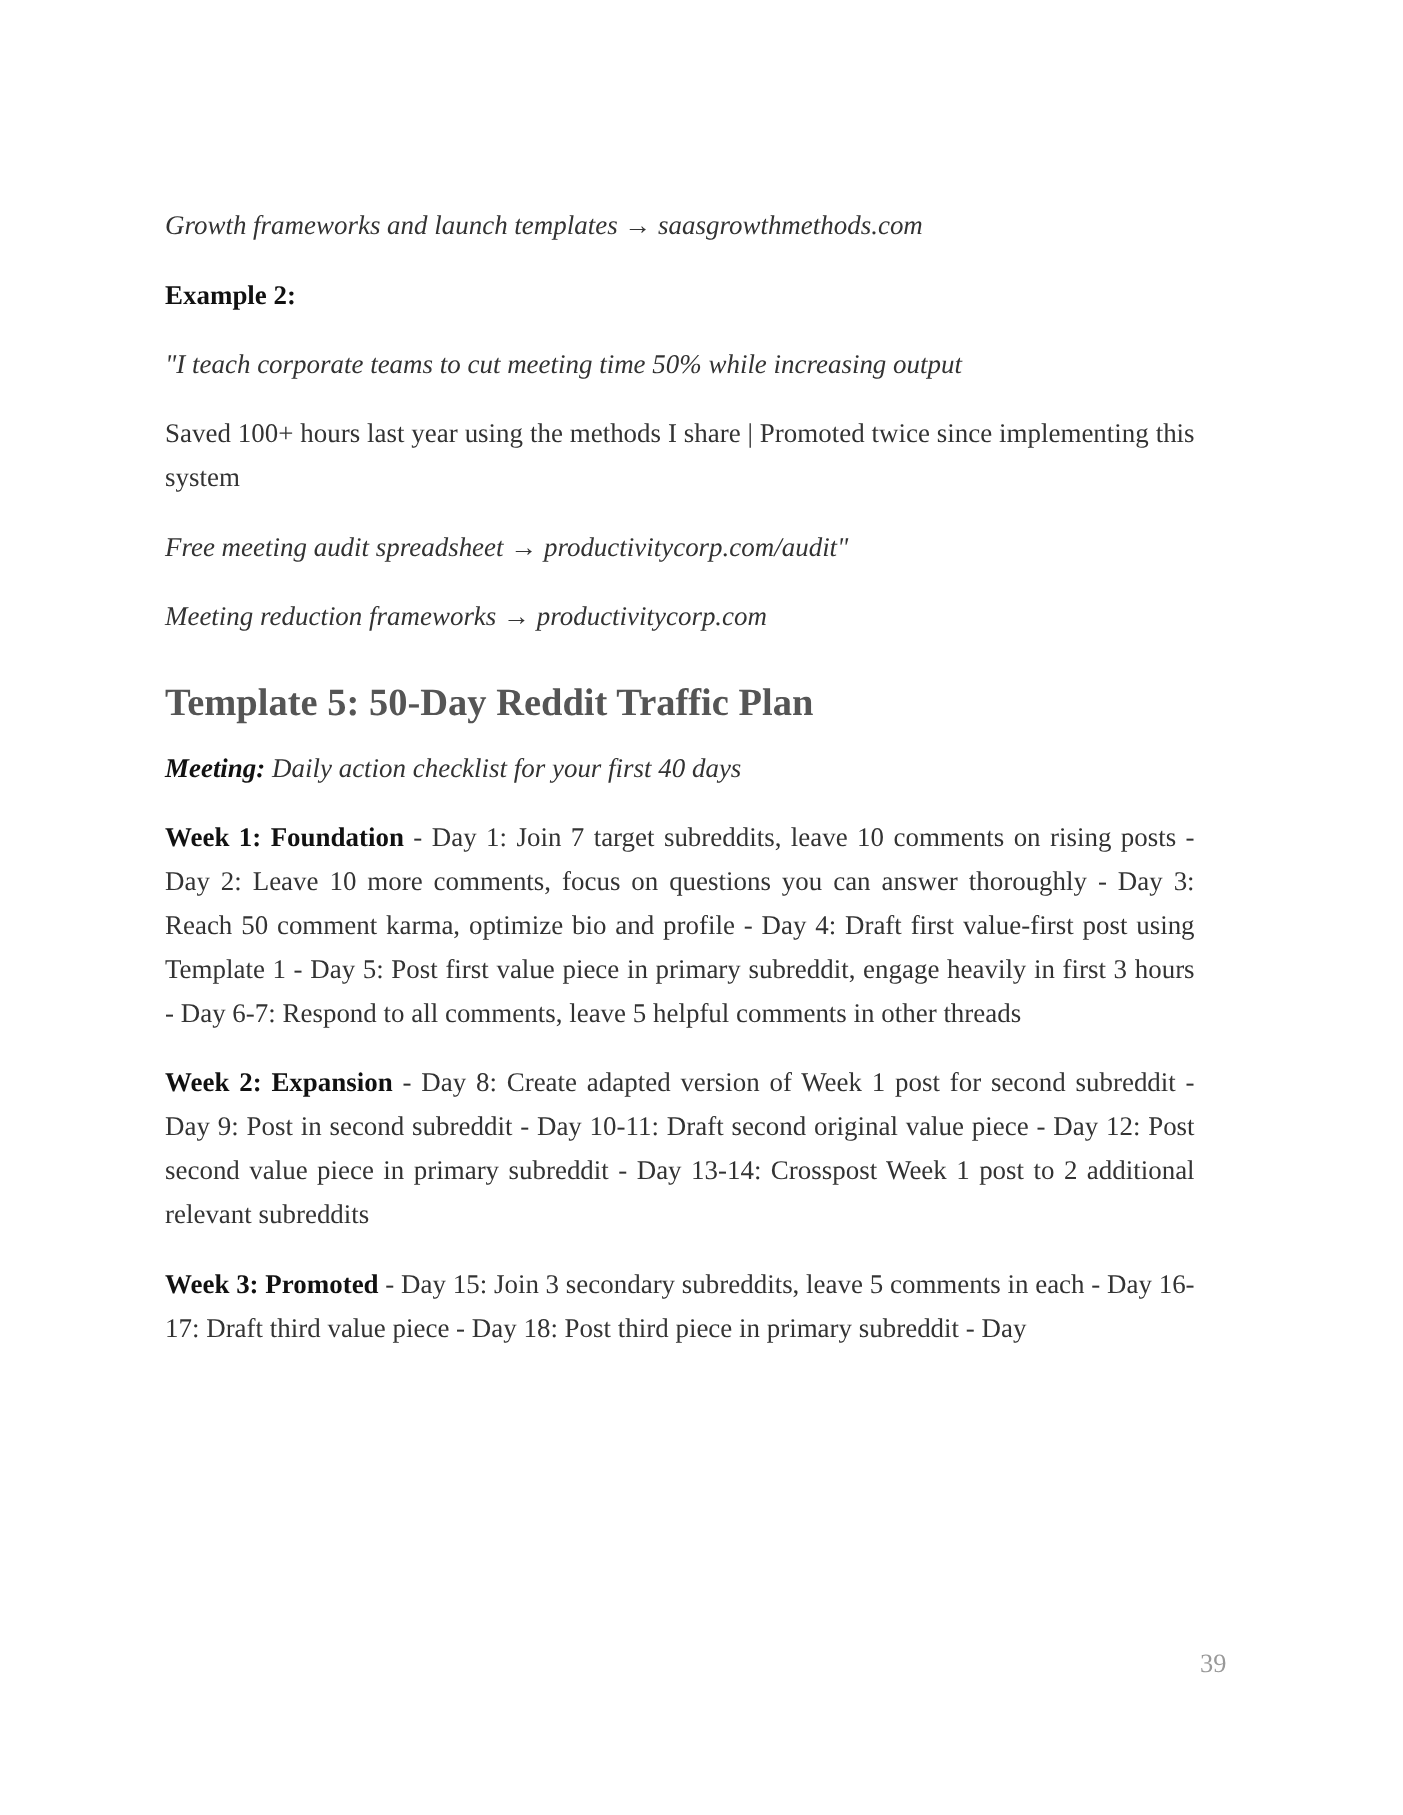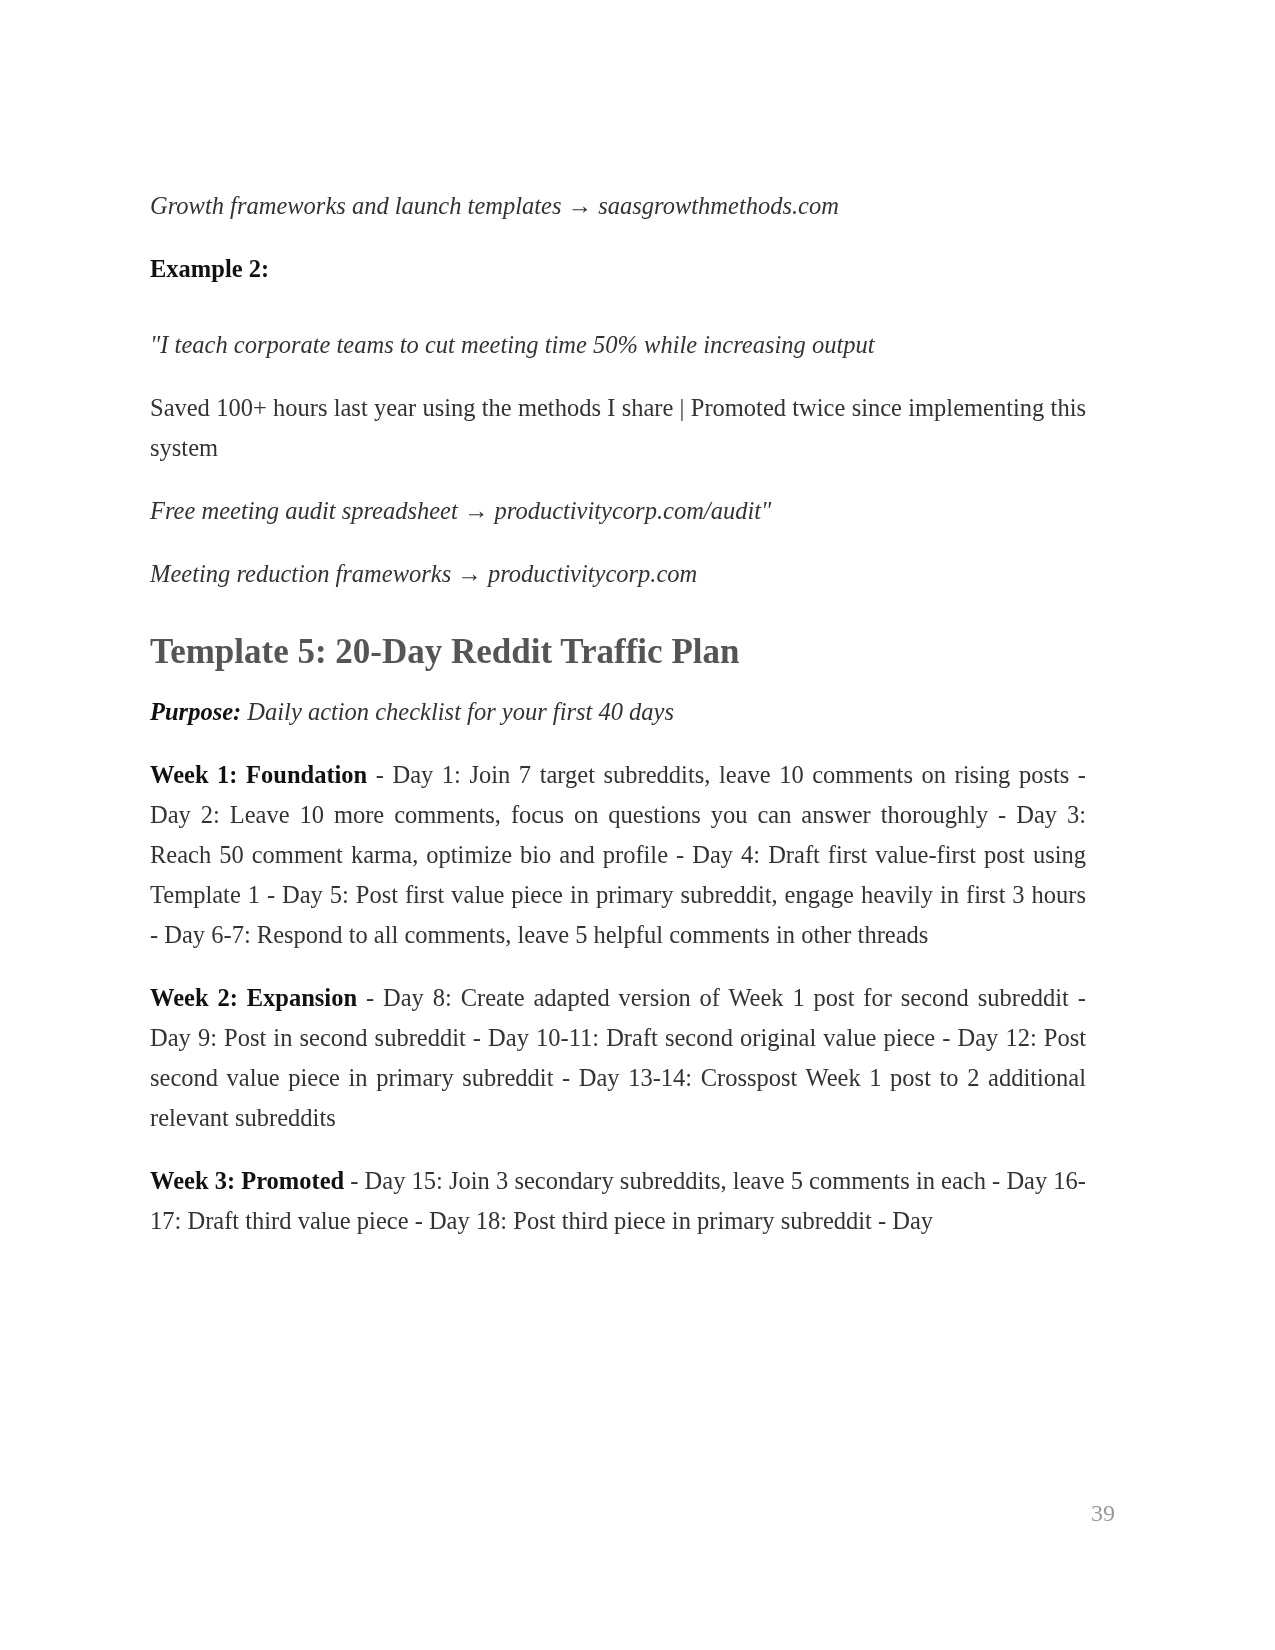--- a/index.html
+++ b/index.html
@@ -31,21 +31,21 @@
     .p.left { text-align: left; font-style: italic; }
     .bold-label {
       font-weight: bold;
       color: #111111;
     }
     .example-heading {
       font-size: 24.5px;
       line-height: 40px;
       font-weight: bold;
       color: #111111;
-      margin: 0 0 36px 0;
+      margin: 0 0 23px 0;
     }
     .h2 {
       font-size: 35px;
       line-height: 48px;
       font-weight: bold;
       color: #555555;
       margin: 34px 0 16px 0;
     }
     .page-number {
       position: absolute;
@@ -61,24 +61,24 @@
 
 <div class="page">
   <p class="p left">Growth frameworks and launch templates → saasgrowthmethods.com</p>
 
   <p class="example-heading">Example 2:</p>
   <p class="p left">"I teach corporate teams to cut meeting time 50% while increasing output</p>
   <p class="p">Saved 100+ hours last year using the methods I share | Promoted twice since implementing this system</p>
   <p class="p left">Free meeting audit spreadsheet → productivitycorp.com/audit"</p>
   <p class="p left">Meeting reduction frameworks → productivitycorp.com</p>
 
-  <h2 class="h2">Template 5: 20-Day Reddit Traffic Plan</h2>
+  <h2 class="h2">Template 5: 50-Day Reddit Traffic Plan</h2>
 
   <p class="p left">
-    <span class="bold-label">Purpose:</span><span> Daily action checklist for your first 40 days</span>
+    <span class="bold-label">Meeting:</span><span> Daily action checklist for your first 40 days</span>
   </p>
 
   <p class="p">
     <span class="bold-label">Week 1: Foundation</span><span> - Day 1: Join 7 target subreddits, leave 10 comments on rising posts - Day 2: Leave 10 more comments, focus on questions you can answer thoroughly - Day 3: Reach 50 comment karma, optimize bio and profile - Day 4: Draft first value-first post using Template 1 - Day 5: Post first value piece in primary subreddit, engage heavily in first 3 hours - Day 6-7: Respond to all comments, leave 5 helpful comments in other threads</span>
   </p>
 
   <p class="p">
     <span class="bold-label">Week 2: Expansion</span><span> - Day 8: Create adapted version of Week 1 post for second subreddit - Day 9: Post in second subreddit - Day 10-11: Draft second original value piece - Day 12: Post second value piece in primary subreddit - Day 13-14: Crosspost Week 1 post to 2 additional relevant subreddits</span>
   </p>
 

